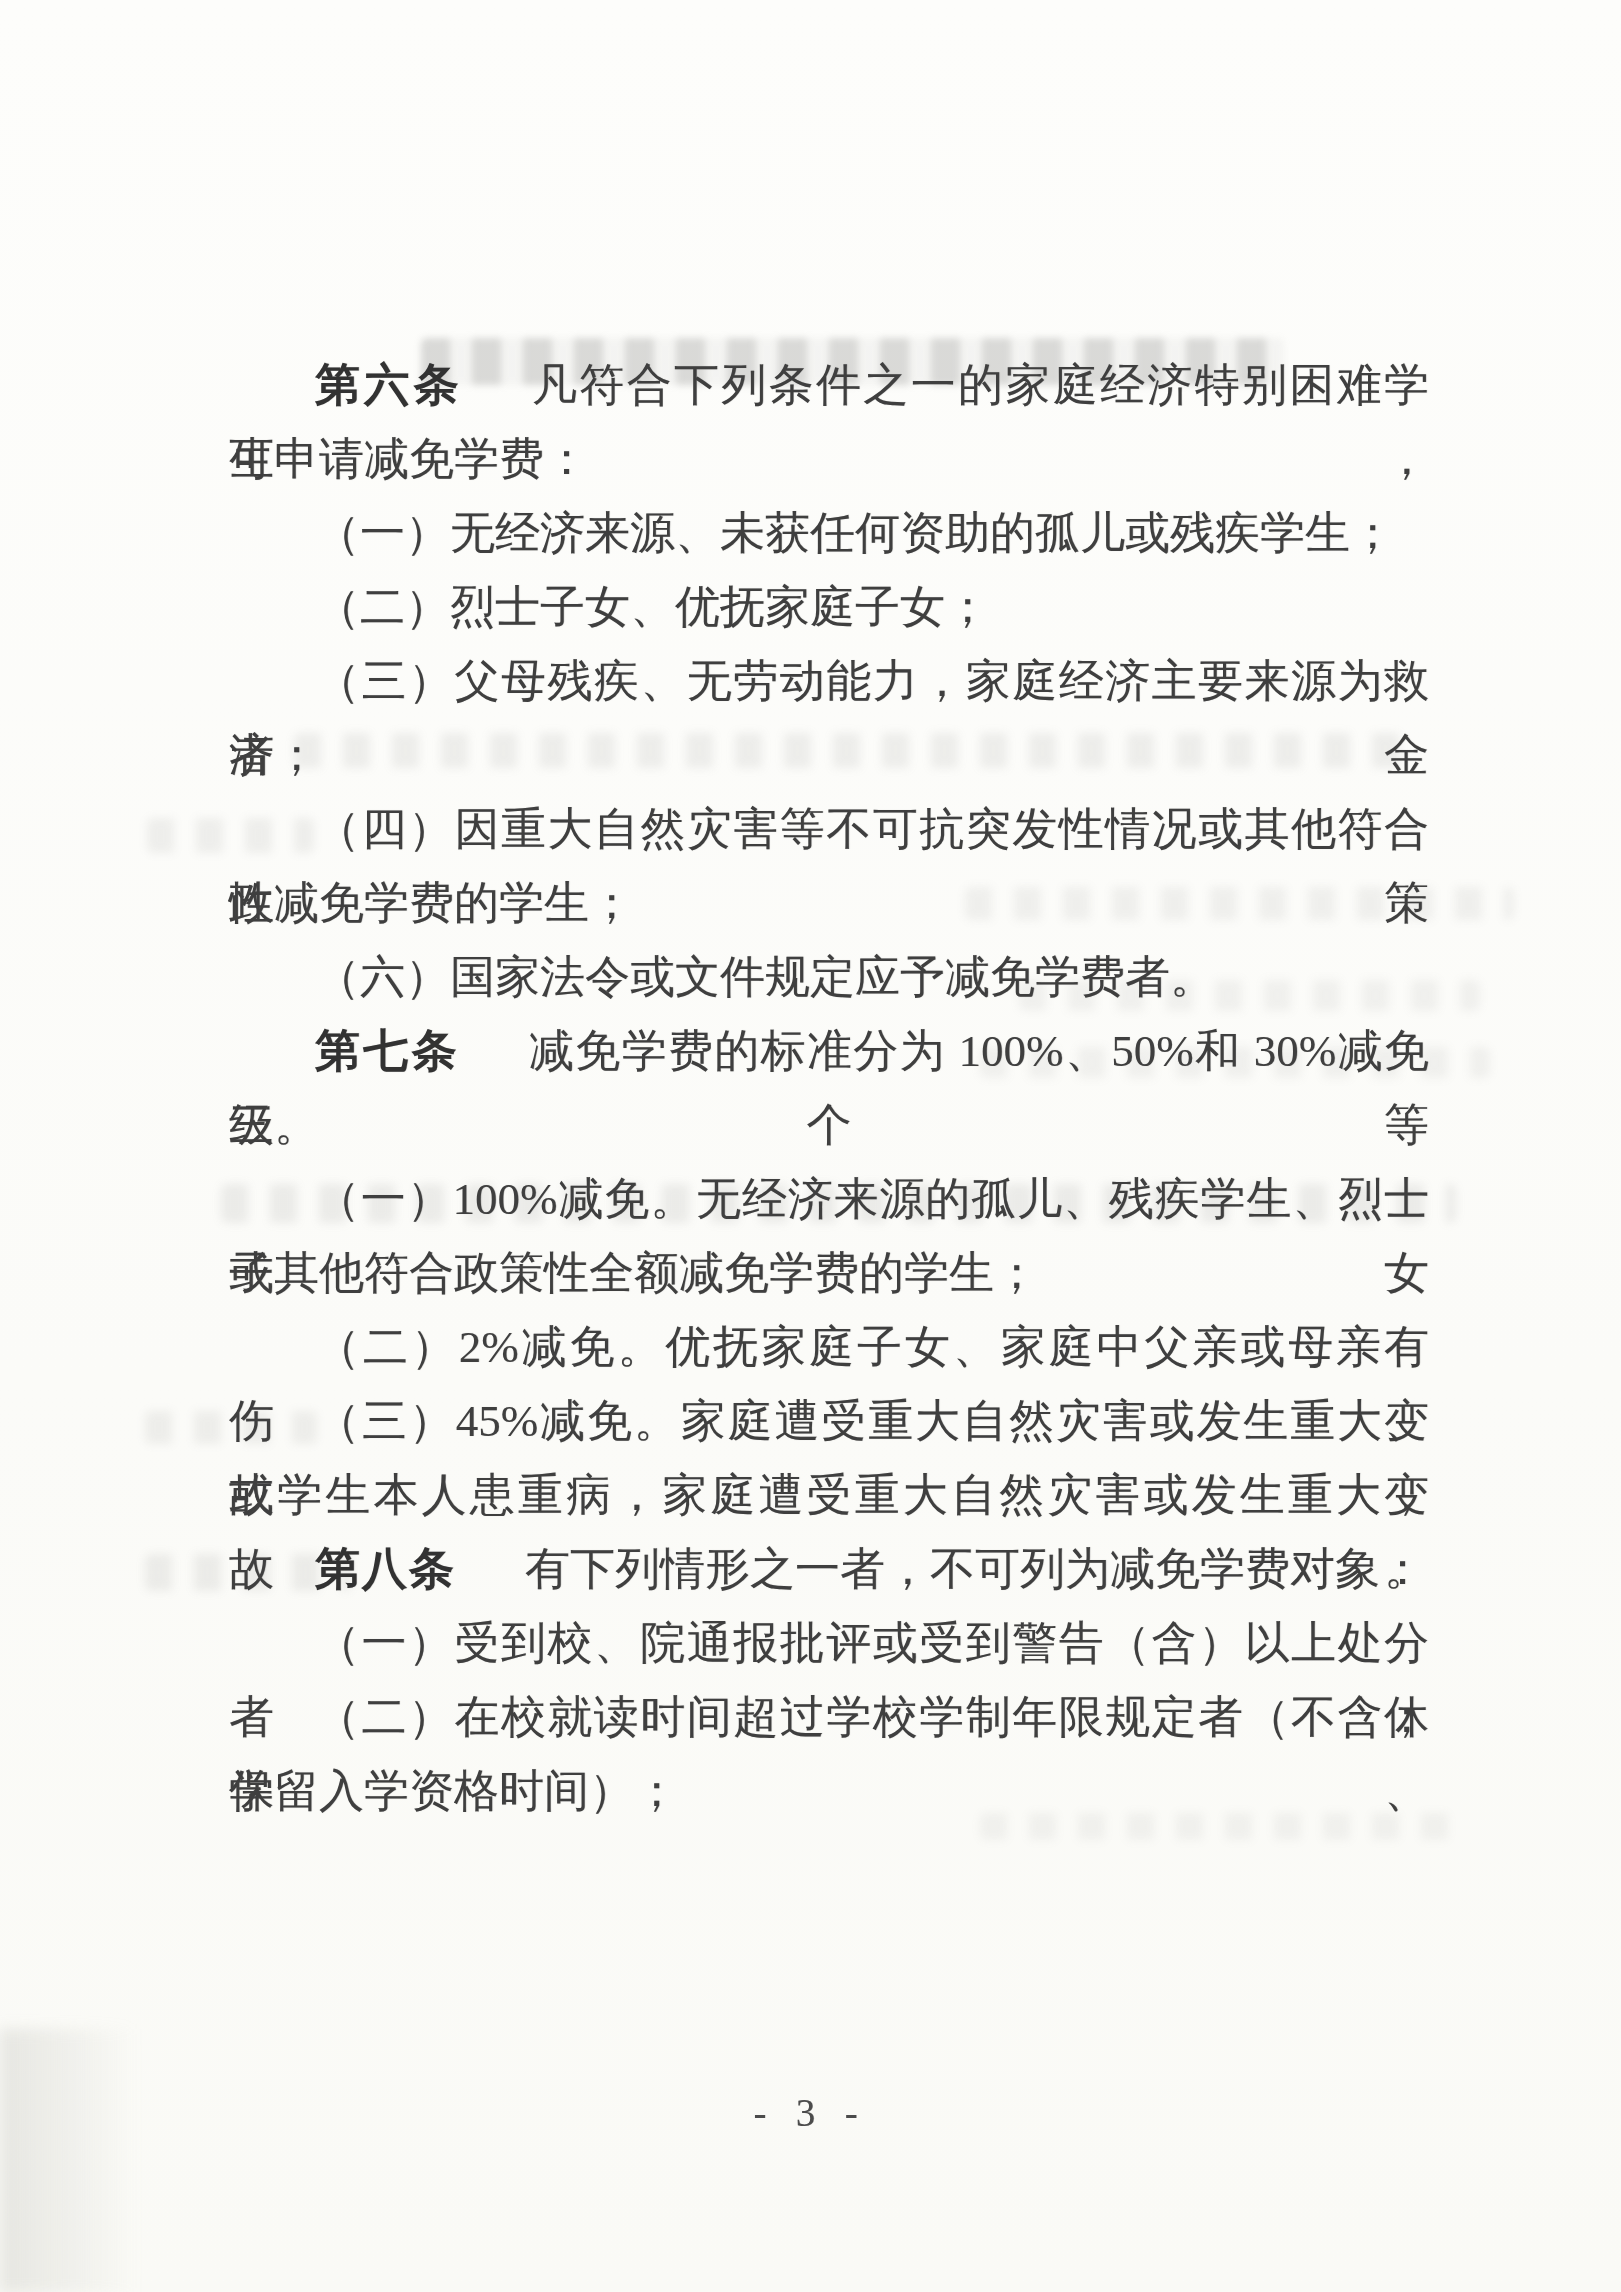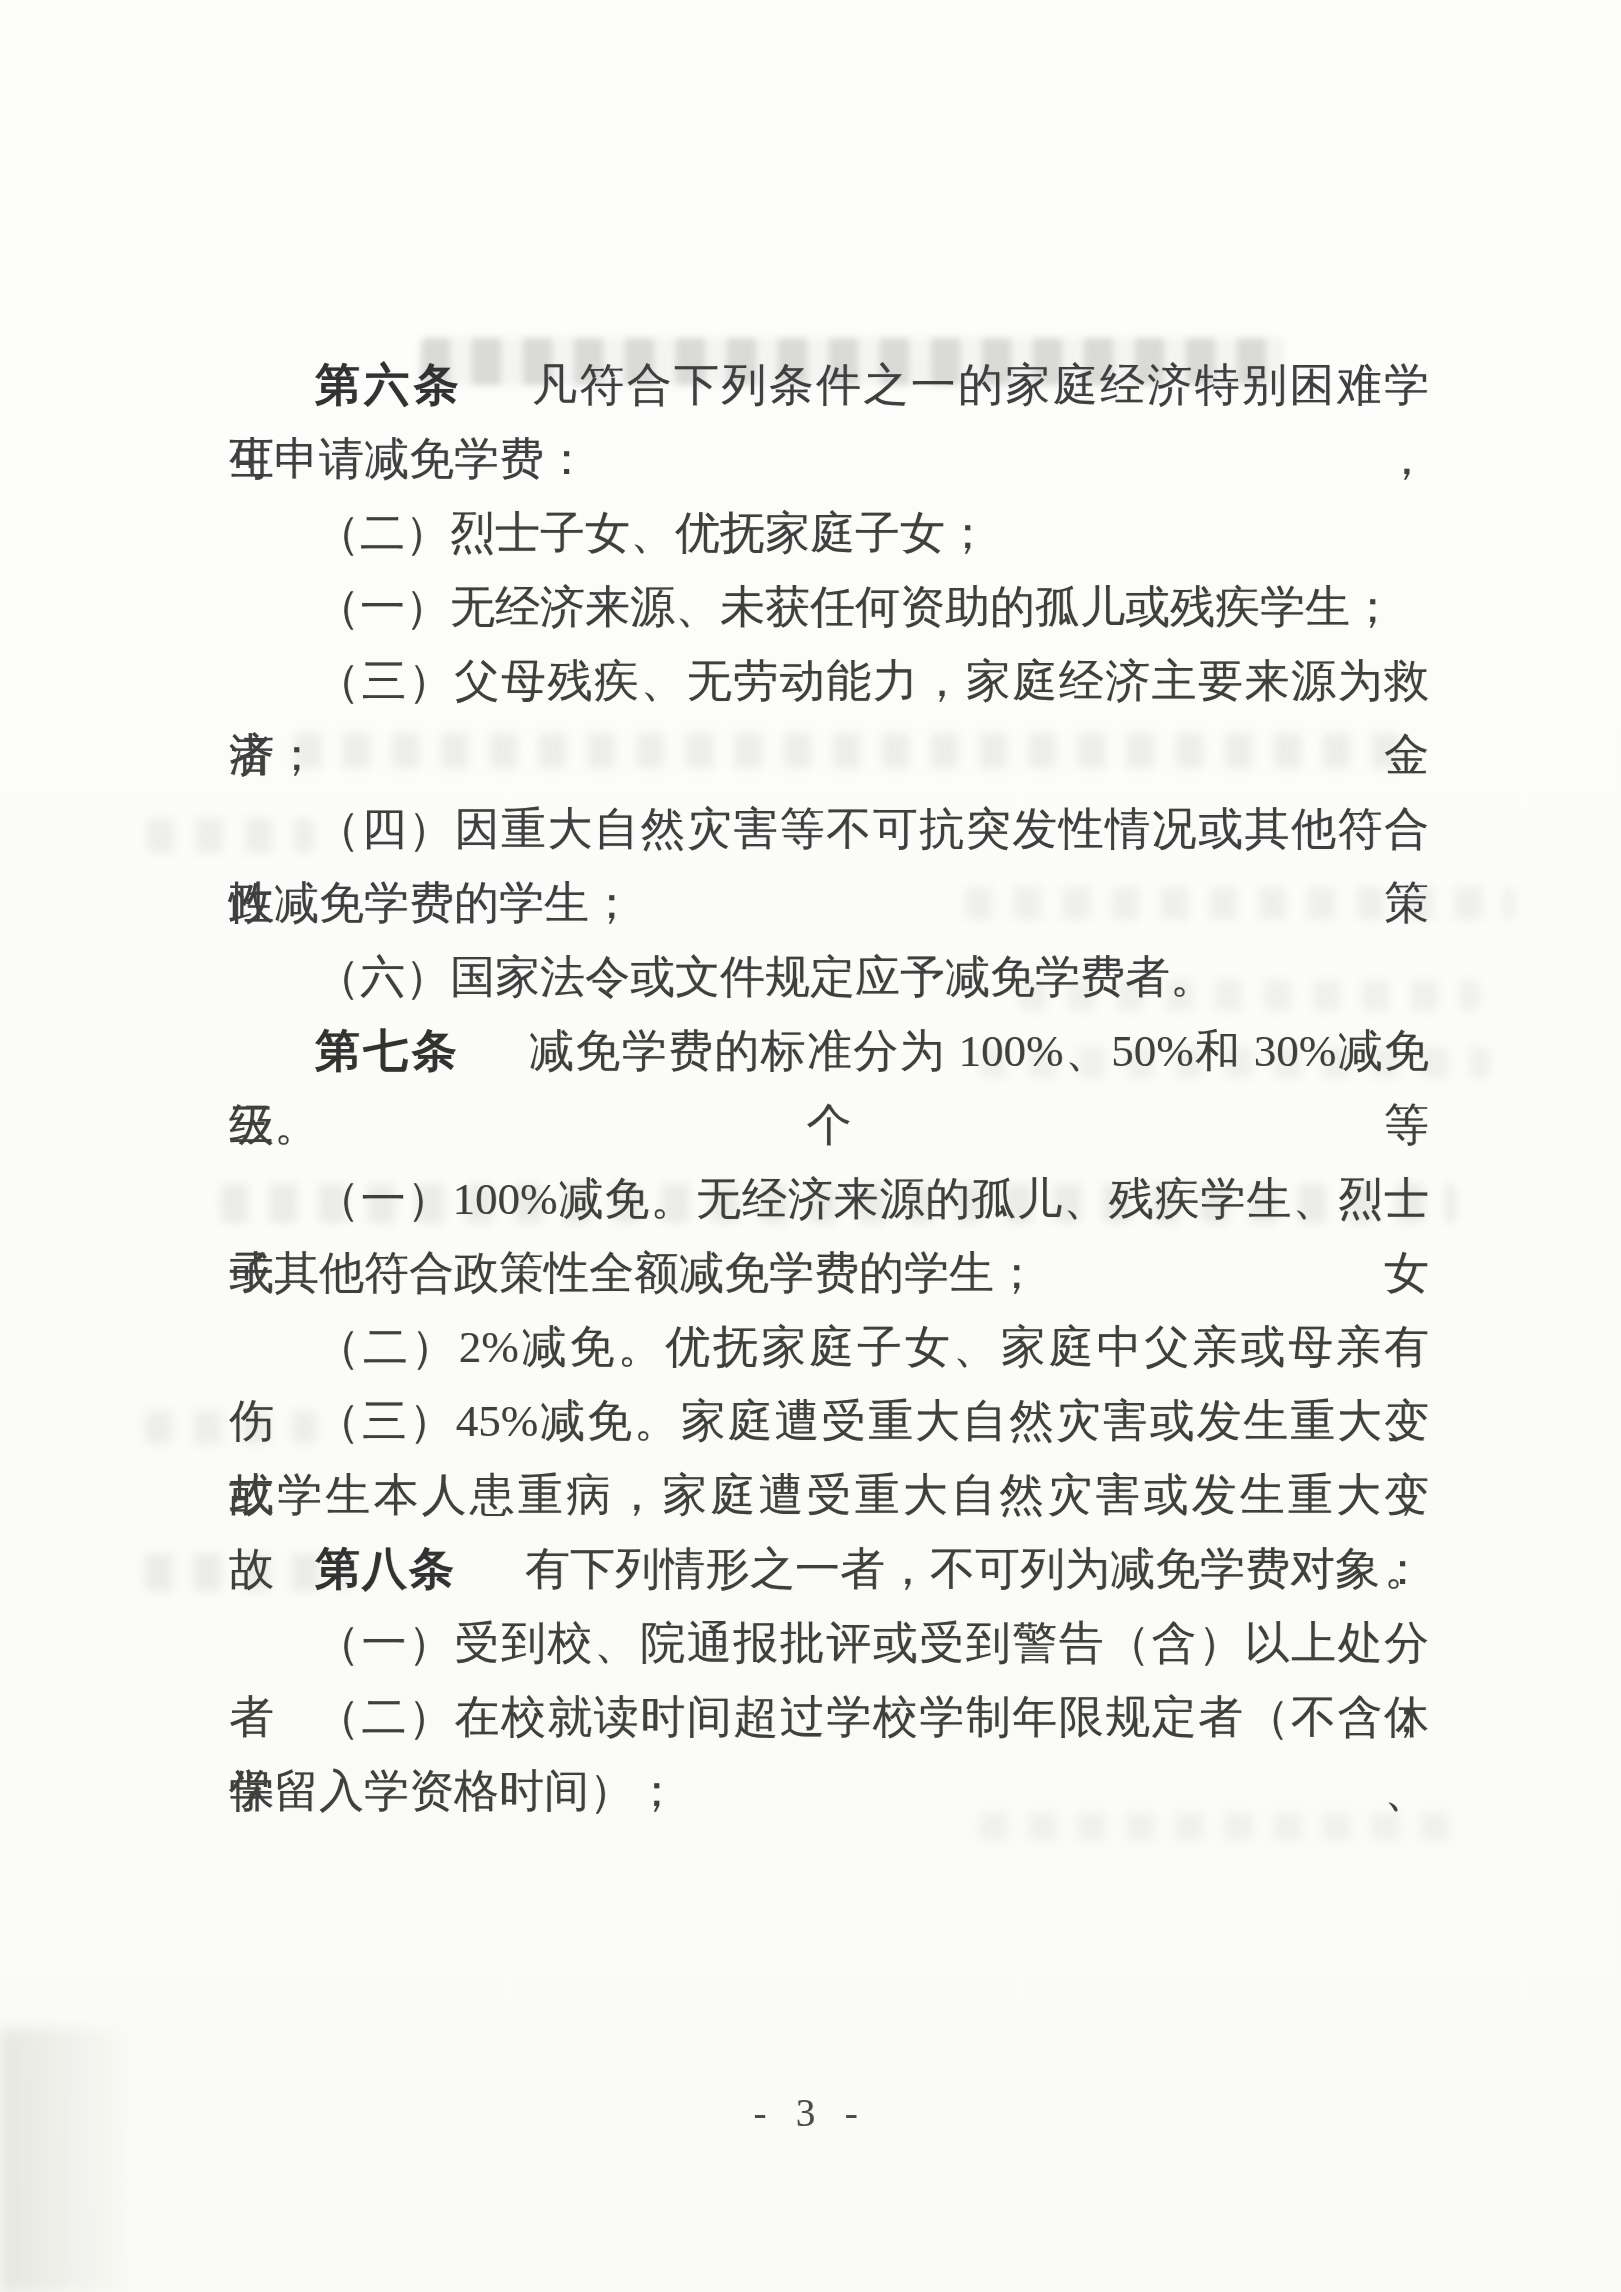--- a/index.html
+++ b/index.html
@@ -89,22 +89,22 @@
   <div class="ghost" style="left:1019px; top:980px; width:461px;  height:31px; opacity:0.20;"></div>
   <div class="ghost" style="left:980px; top:1047px; width:510px;  height:31px; opacity:0.20;"></div>
   <div class="ghost" style="left:221px;  top:1184px; width:1235px; height:39px; opacity:0.28;"></div>
   <div class="ghost" style="left:145px;  top:1411px; width:172px;  height:33px; opacity:0.24;"></div>
   <div class="ghost" style="left:145px;  top:1554px; width:206px;  height:37px; opacity:0.27;"></div>
   <div class="ghost" style="left:980px; top:1813px; width:490px;  height:27.4px; opacity:0.18;"></div>
 
   <main class="body-text" id="lines">
       <div class="line indent justify"><span class="article-no">第六条</span>凡符合下列条件之一的家庭经济特别困难学生，</div>
       <div class="line">可申请减免学费：</div>
+      <div class="line indent">（一）无经济来源、未获任何资助的孤儿或残疾学生；</div>
       <div class="line indent">（二）烈士子女、优抚家庭子女；</div>
-      <div class="line indent">（一）无经济来源、未获任何资助的孤儿或残疾学生；</div>
       <div class="line indent justify">（三）父母残疾、无劳动能力，家庭经济主要来源为救济金</div>
       <div class="line">者；</div>
       <div class="line indent justify">（四）因重大自然灾害等不可抗突发性情况或其他符合政策</div>
       <div class="line">性减免学费的学生；</div>
       <div class="line indent">（六）国家法令或文件规定应予减免学费者。</div>
       <div class="line indent justify"><span class="article-no">第七条</span>减免学费的标准分为 100%、50%和 30%减免三个等</div>
       <div class="line">级。</div>
       <div class="line indent justify">（一）100%减免。无经济来源的孤儿、残疾学生、烈士子女</div>
       <div class="line">或其他符合政策性全额减免学费的学生；</div>
       <div class="line indent justify">（二）2%减免。优抚家庭子女、家庭中父亲或母亲有伤、</div>

